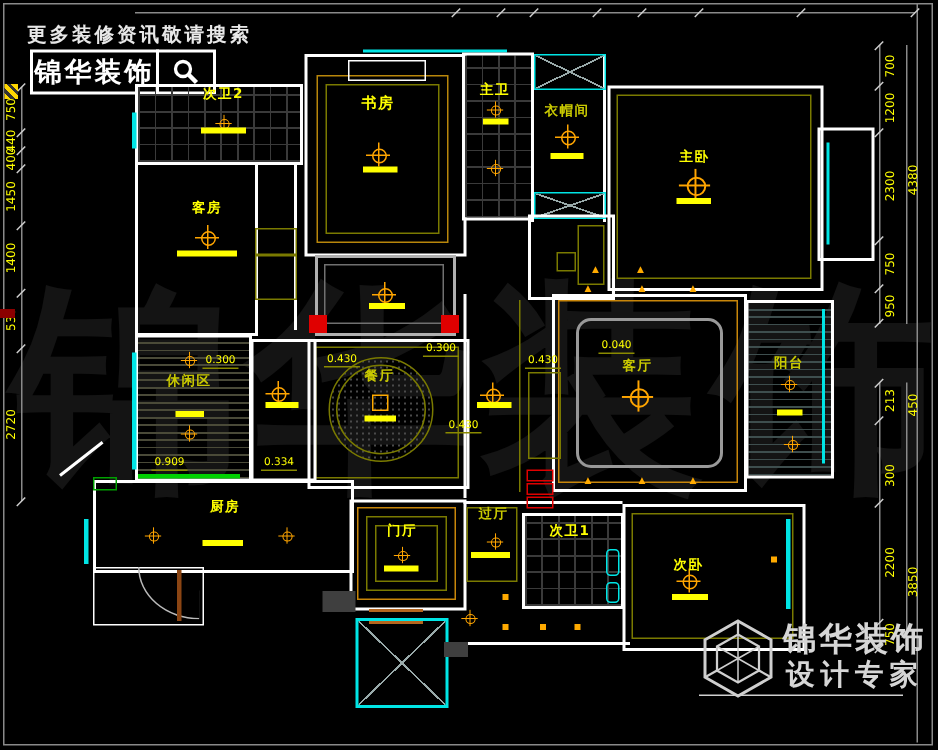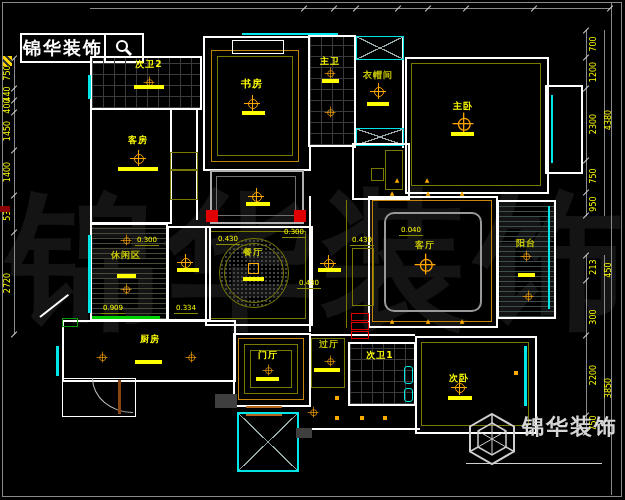--- a/index.html
+++ b/index.html
@@ -53,20 +53,21 @@
 </head>
 <body>
 
 <div id="stage">
 
   <div class="a wm" style="left:8px;top:185px">锦华装饰</div>
 
   <div class="a" style="left:2px;top:2px;width:618px;height:493px;border:1px solid #8a8a8a"></div>
   <div class="a" style="left:611px;top:2px;width:1px;height:493px;background:#8a8a8a"></div>
 
+  <div class="a hdr-tag" style="left:18px;top:14px">更多装修资讯敬请搜索</div>
   <div class="a hdr-box" style="left:20px;top:33px;width:82px;height:26px">锦华装饰</div>
   <div class="a hdr-box" style="left:104px;top:33px;width:36px;height:26px">
     <svg width="20" height="20" viewBox="0 0 20 20">
       <circle cx="8" cy="8" r="5" fill="none" stroke="#fff" stroke-width="2.2"></circle>
       <line x1="12" y1="12" x2="17" y2="17" stroke="#fff" stroke-width="3"></line>
     </svg>
   </div>
 
   <div class="a dline" style="left:90px;top:8px;width:520px;height:1px"></div>
   <div class="a tick" style="left:300px;top:8px"></div>
@@ -294,21 +295,21 @@
   <div class="a cp" style="left:459px;top:387px">
       <b></b>
     </div>
   <div class="a cp sm" style="left:313px;top:412px">
       <b></b>
     </div>
   <div class="a" style="left:248px;top:263px;width:9px;height:9px;border:1px solid #ffaa00"></div>
 
   <span class="a lbl" style="left:149px;top:64px">次卫2</span>
   <span class="a lbl" style="left:138px;top:140px">客房</span>
-  <span class="a lbl big" style="left:252px;top:84px">书房</span>
+  <span class="a lbl big" style="left:252px;top:70px">书房</span>
   <span class="a lbl" style="left:330px;top:61px">主卫</span>
   <span class="a lbl c2" style="left:378px;top:75px">衣帽间</span>
   <span class="a lbl" style="left:463px;top:106px">主卧</span>
   <span class="a lbl c2" style="left:526px;top:243px">阳台</span>
   <span class="a lbl c2" style="left:425px;top:245px">客厅</span>
   <span class="a lbl c2" style="left:253px;top:252px">餐厅</span>
   <span class="a lbl c2" style="left:126px;top:255px">休闲区</span>
   <span class="a lbl" style="left:150px;top:339px">厨房</span>
   <span class="a lbl" style="left:268px;top:355px">门厅</span>
   <span class="a lbl c2" style="left:329px;top:344px">过厅</span>
@@ -345,15 +346,16 @@
     <polygon points="27,2 49,14.5 49,39.5 27,52 5,39.5 5,14.5" fill="none" stroke="#cfcfcf" stroke-width="2"></polygon>
     <polygon points="27,11 41,19 41,35 27,43 13,35 13,19" fill="none" stroke="#cfcfcf" stroke-width="1.5"></polygon>
     <line x1="27" y1="2" x2="27" y2="11" stroke="#cfcfcf" stroke-width="1.5"></line>
     <line x1="49" y1="39.5" x2="41" y2="35" stroke="#cfcfcf" stroke-width="1.5"></line>
     <line x1="5" y1="39.5" x2="13" y2="35" stroke="#cfcfcf" stroke-width="1.5"></line>
     <line x1="27" y1="11" x2="27" y2="43" stroke="#cfcfcf" stroke-width="1"></line>
     <line x1="13" y1="19" x2="41" y2="35" stroke="#cfcfcf" stroke-width="1"></line>
     <line x1="41" y1="19" x2="13" y2="35" stroke="#cfcfcf" stroke-width="1"></line>
   </svg>
   <span class="a ft" style="left:522px;top:416px;font-size:22px;letter-spacing:2px">锦华装饰</span>
+  <span class="a ft" style="left:524px;top:441px;font-size:19px;letter-spacing:4px">设计专家</span>
   <div class="a" style="left:466px;top:463px;width:136px;height:1px;background:#cfcfcf"></div>
 
 </div>
 
 </body></html>

